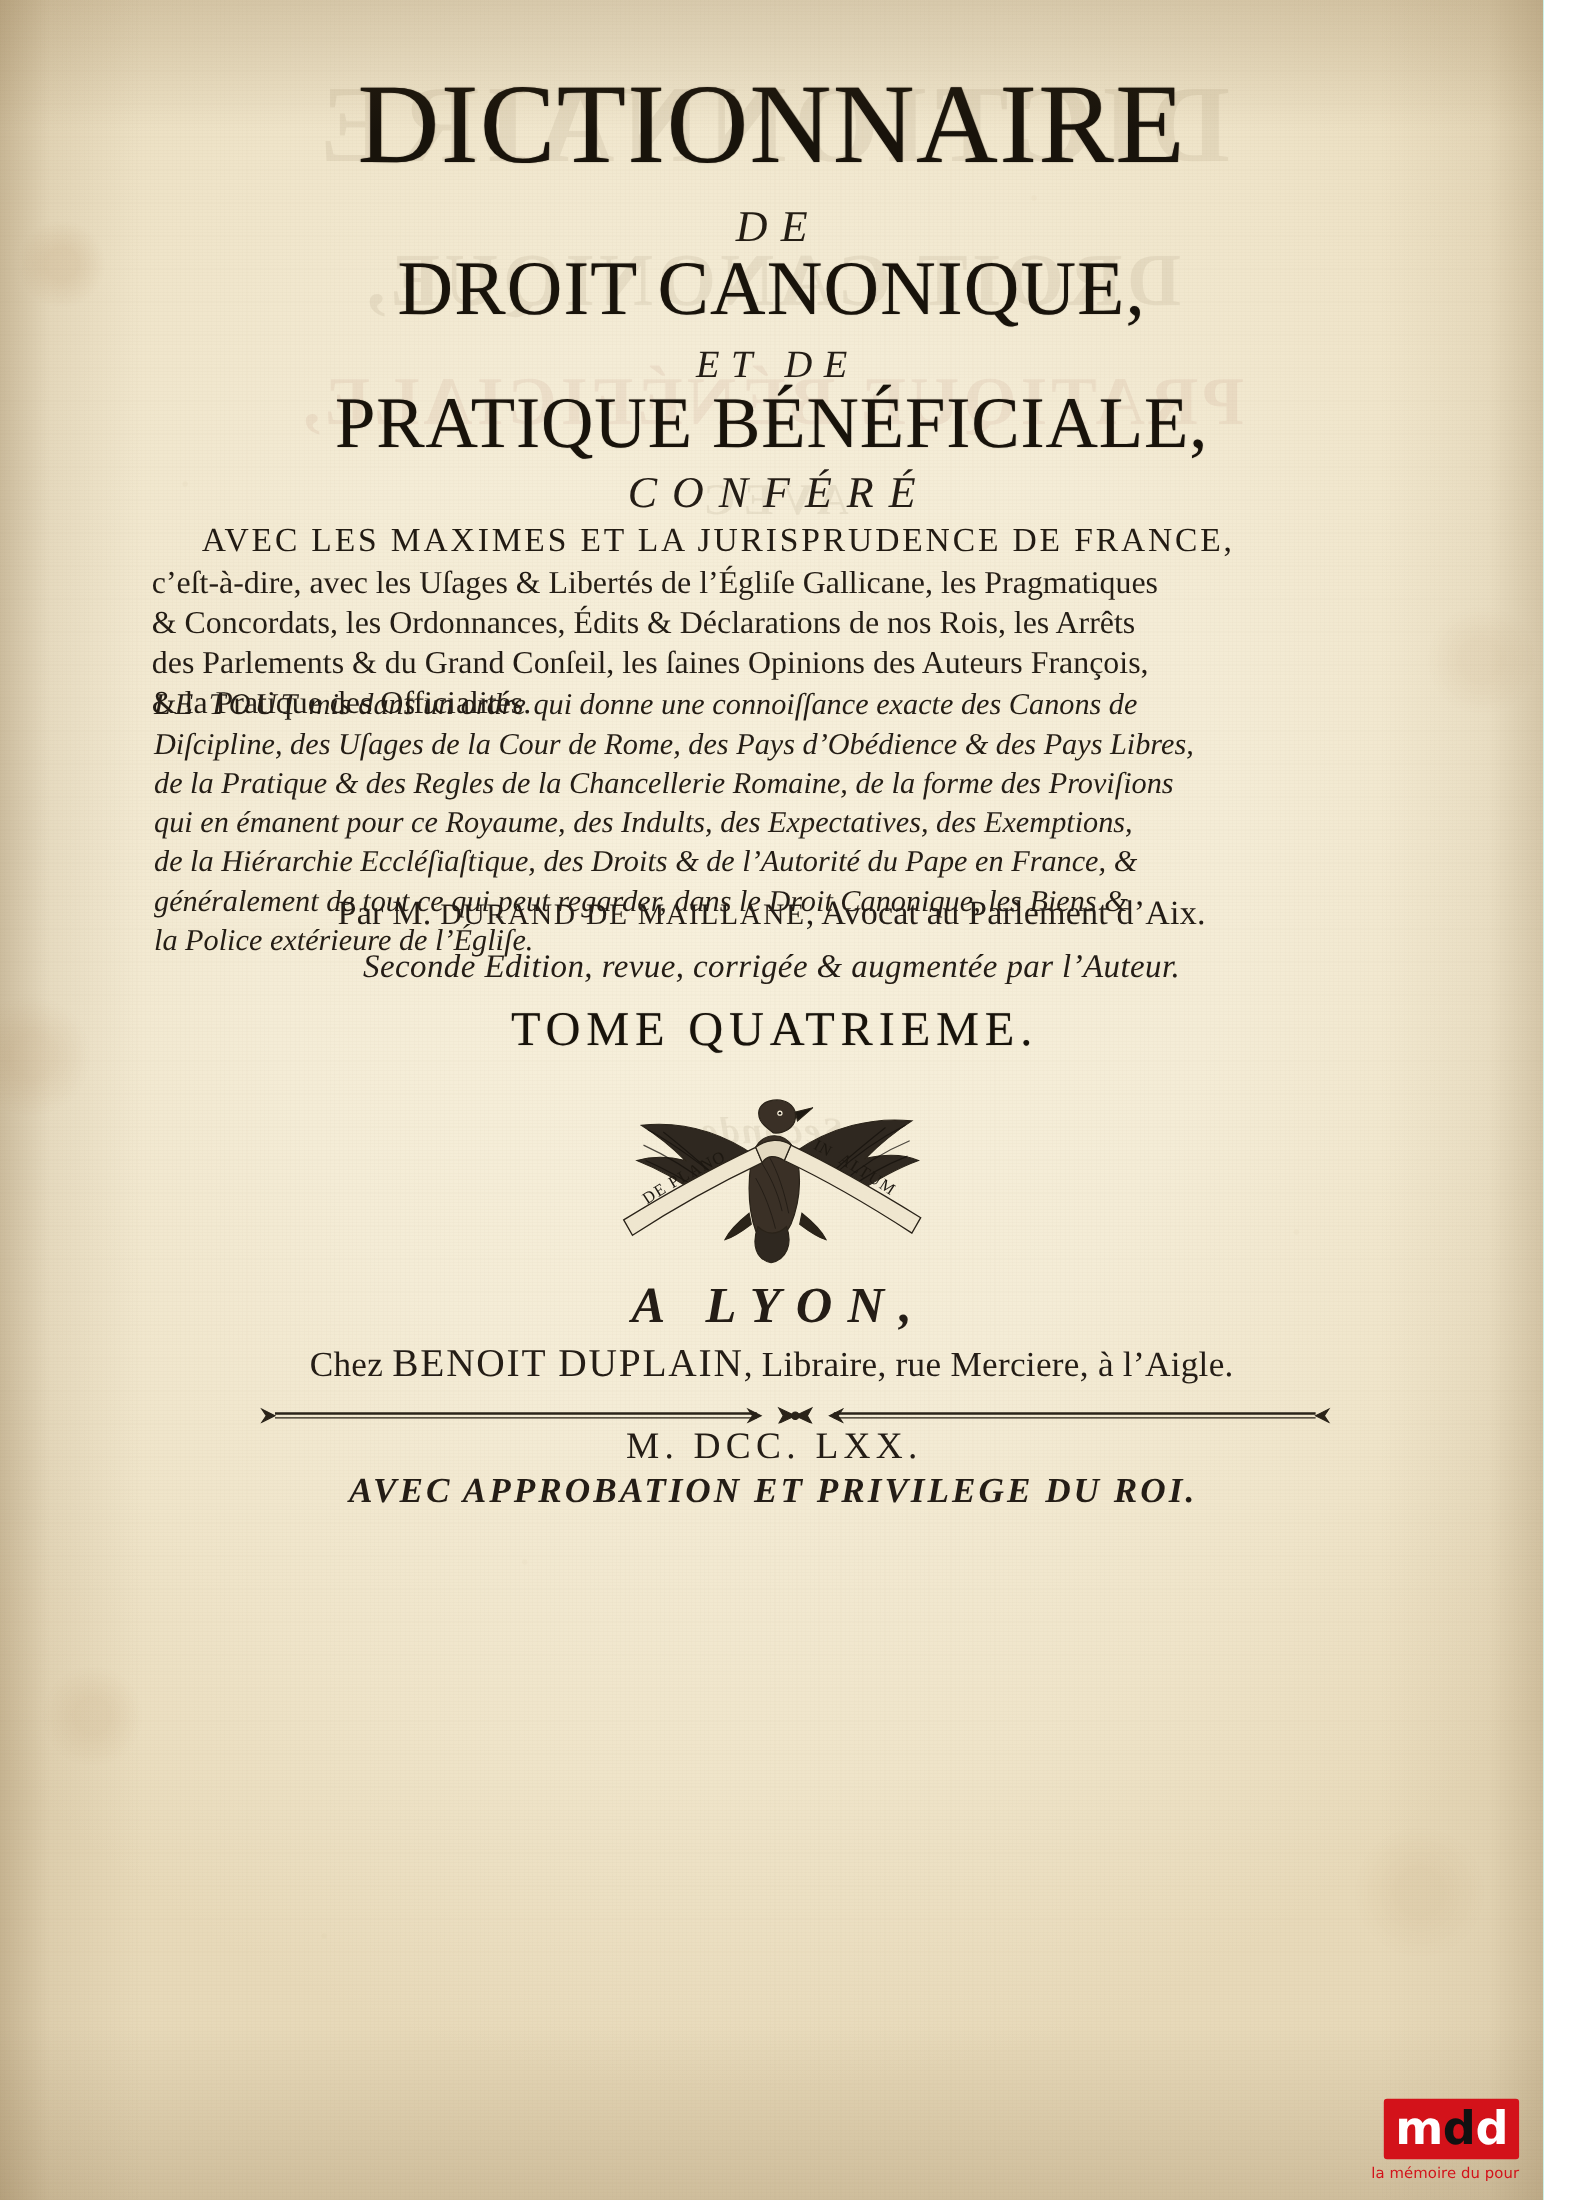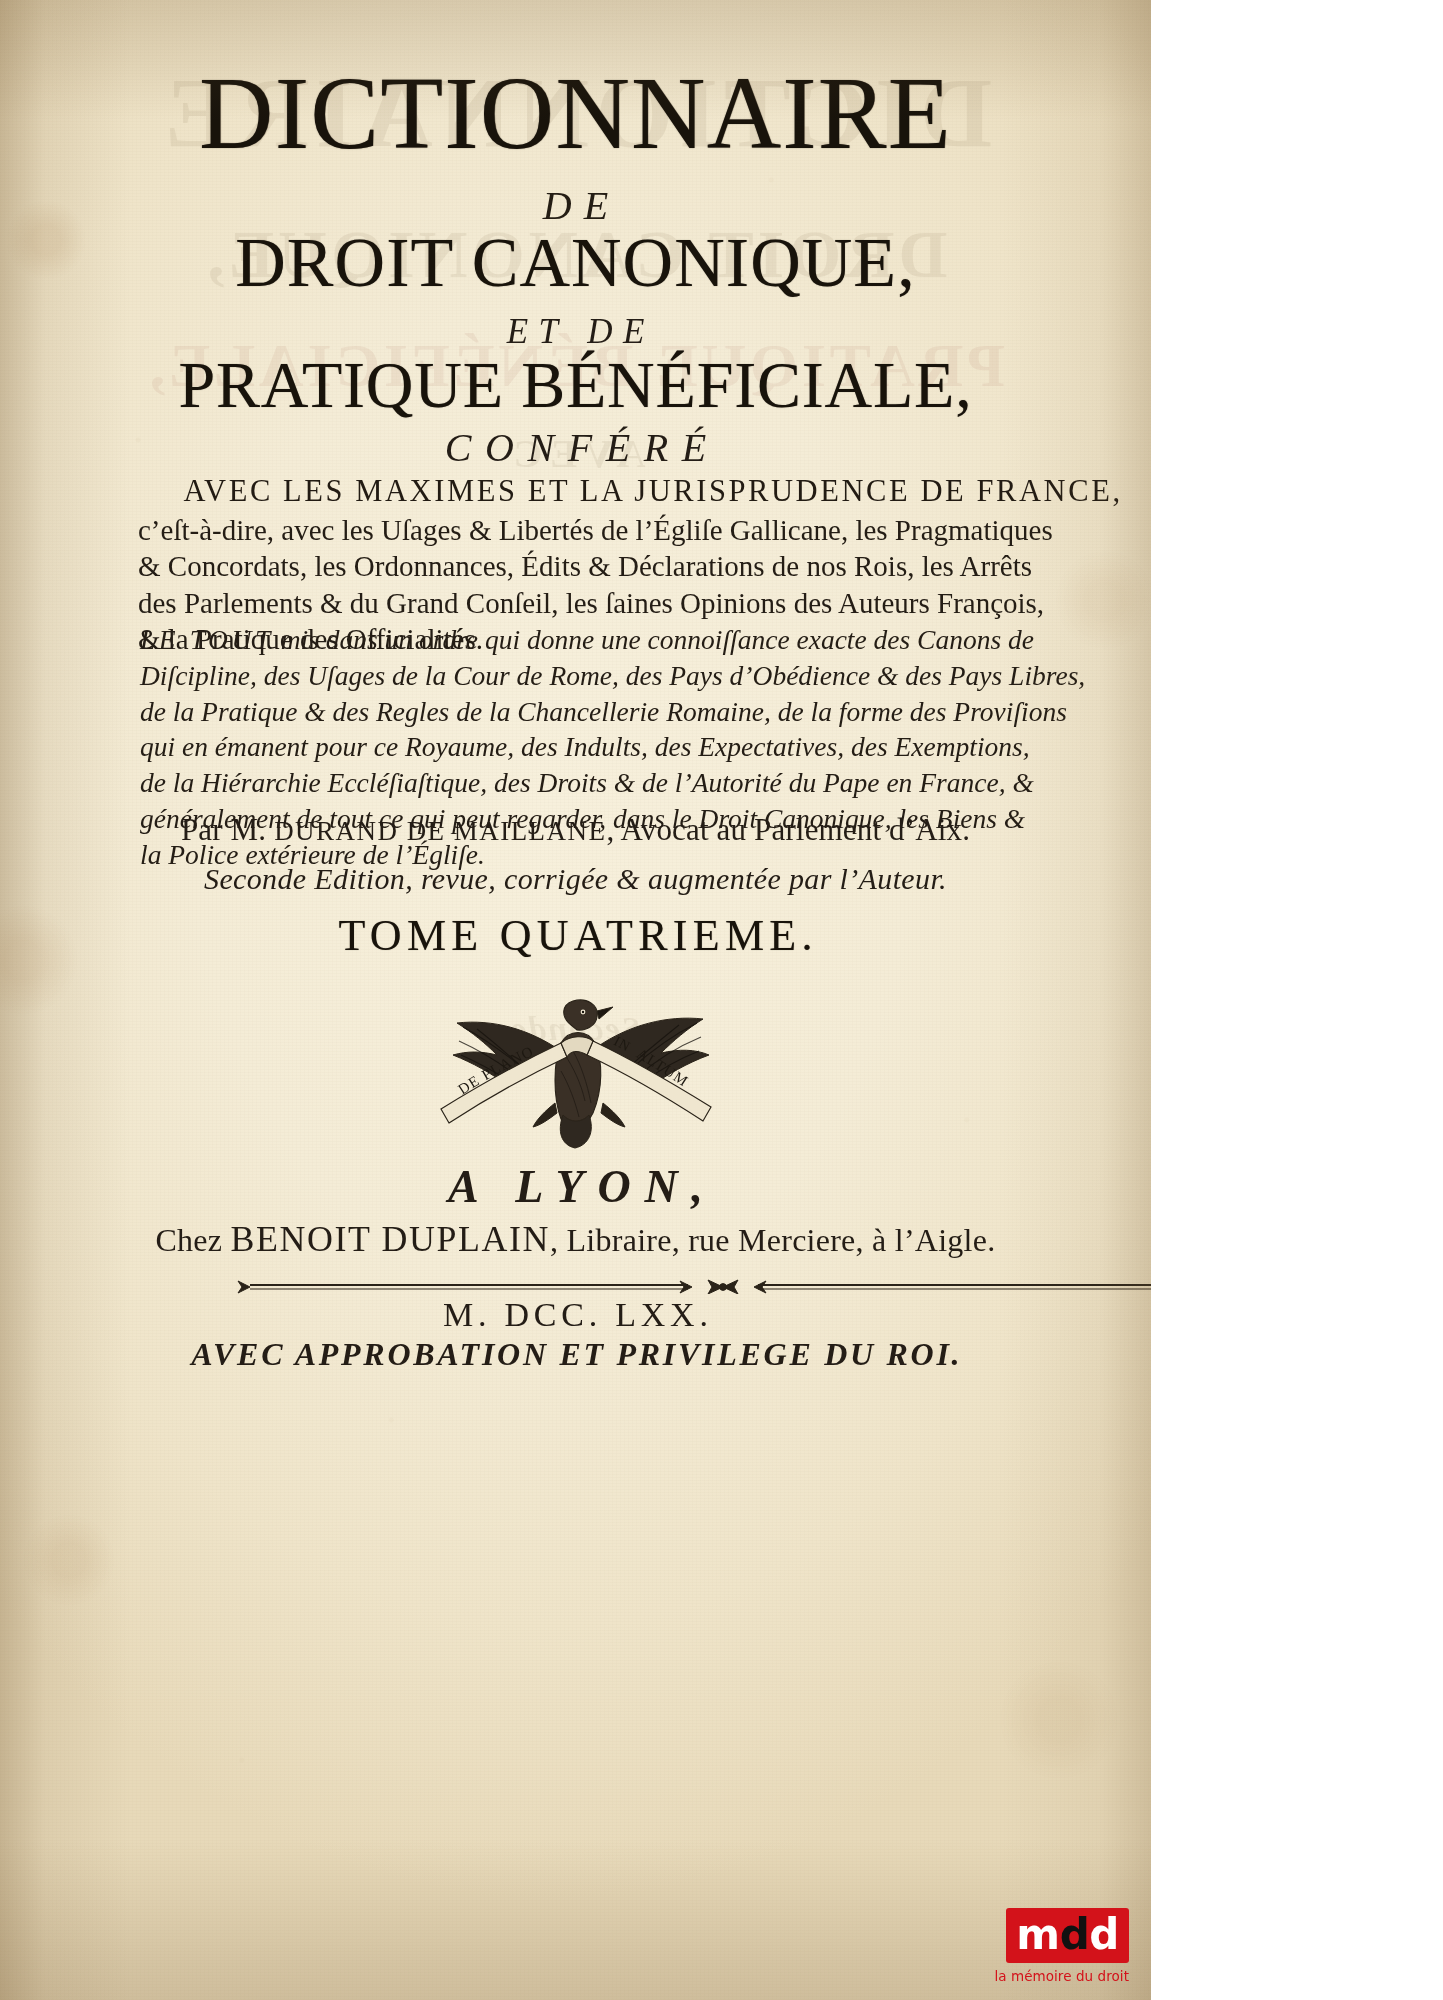--- a/index.html
+++ b/index.html
@@ -3,21 +3,21 @@
 <meta charset="utf-8">
 <style>
   html, body {
     margin: 0;
     padding: 0;
     background: #ffffff;
   }
 
   #page {
     position: relative;
-    width: 1151px;
+    width: 1403px;
     height: 2000px;
     overflow: hidden;
     background: #5eead4;
     font-family: "Liberation Serif", "DejaVu Serif", serif;
     color: #241d16;
   }
 
   
   .paper-base {
     position: absolute;
@@ -468,16 +468,16 @@
 
   </div>
 
   <div class="edge-shade"></div>
   <div class="foxing"></div>
 
   <div class="logo">
     <div class="logo-mark">
       <span class="lt"><span>m</span><span class="mid">d</span><span>d</span></span>
     </div>
-    <div class="logo-tag">la mémoire du droit</div>
+    <div class="logo-tag">la mémoire du pour</div>
   </div>
 
 </div>
 
 </body></html>

